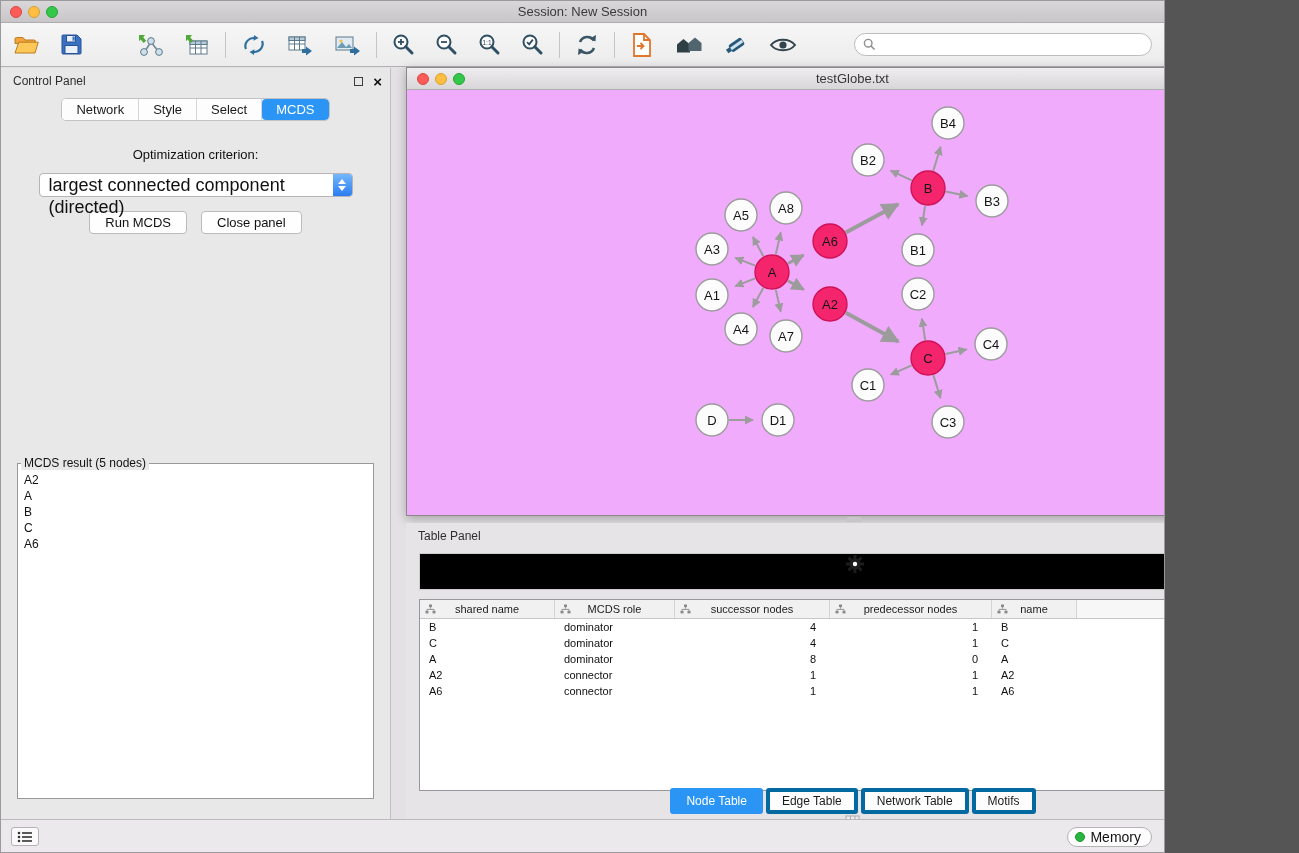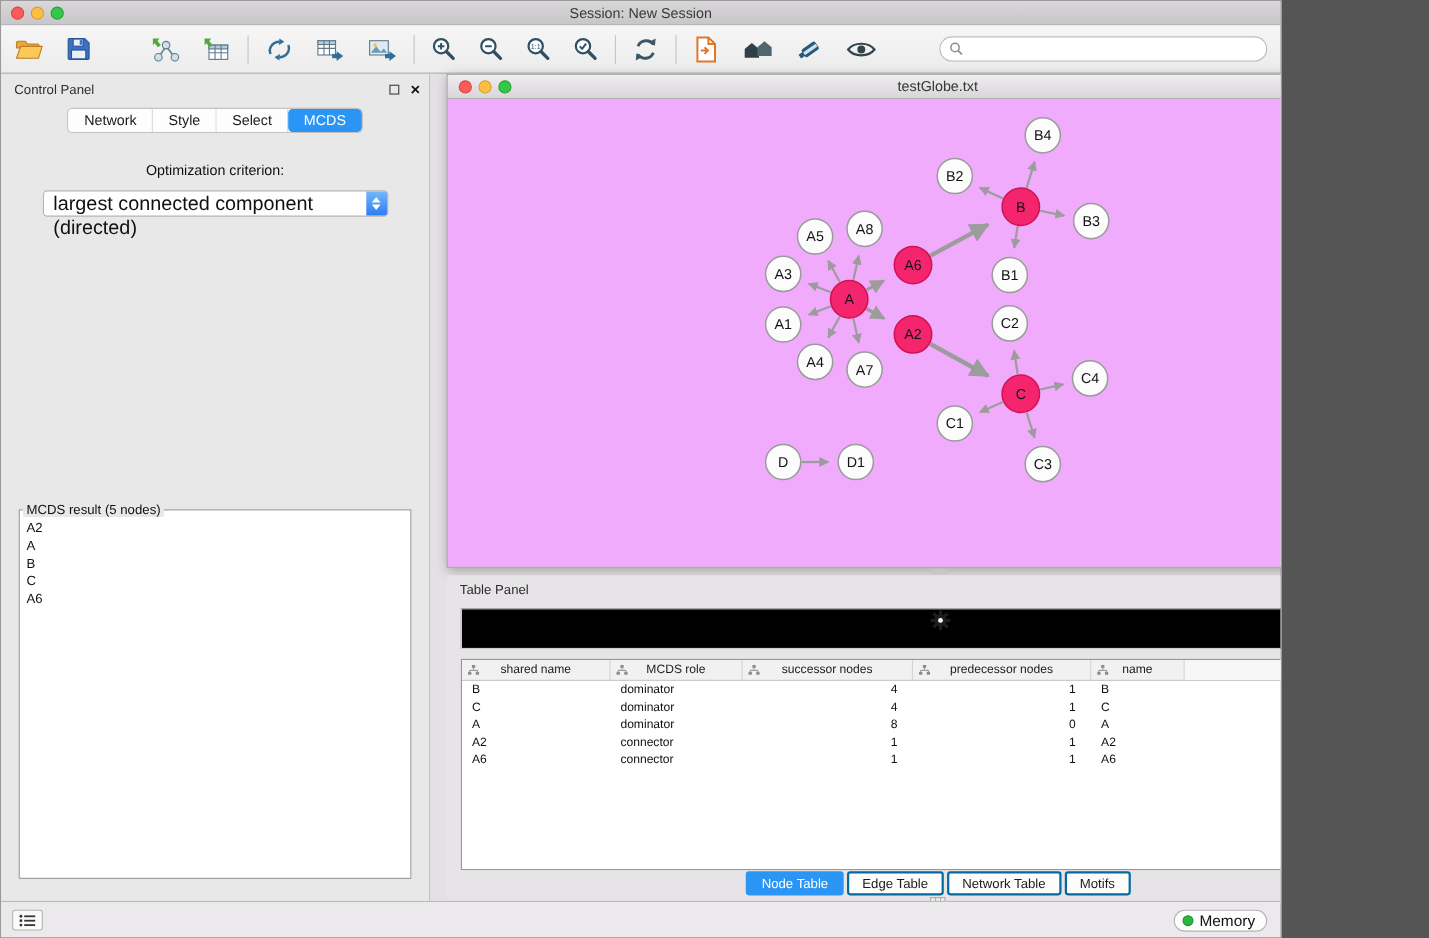--- a/index.html
+++ b/index.html
@@ -120,21 +120,21 @@
   }
   .tp-hcell svg { position:absolute; left:5px; top:50%; transform:translateY(-50%); }
   .tp-hfill { flex:1; background:#f7f7f7; }
   .tp-row { display:flex; height:16px; align-items:center; font-size:11px; color:#101010; }
   .tp-cell { height:100%; line-height:16px; overflow:hidden; white-space:nowrap; }
   .tp-cell.left { padding-left:9px; text-align:left; }
   .tp-cell.right { padding-right:14px; text-align:right; }
   .tp-tabs { position:absolute; left:0; right:0; bottom:7px; display:flex; justify-content:center; gap:3px; }
   .tp-tab {
     font-size:12px; padding:2px 12px; background:#fdfdfd; color:#1a1a1a;
-    border:2px solid #0369a1; border-radius:3px;
+    border:4px solid #0369a1; border-radius:3px;
   }
   .tp-tab.active { background:#2b95f5; color:#fff; border-color:#2b95f5; }
   
   .statusbar {
     position:absolute; left:0; right:0; bottom:0; height:33px;
     background:#ebe9eb; border-top:1px solid #bcbabc;
   }
   .status-list-btn {
     position:absolute; left:10px; top:7px; width:28px; height:19px;
     background:#fafafa; border:1px solid #b4b2b4; border-radius:3px;
@@ -323,20 +323,24 @@
         <div class="cp-tab">Select</div>
         <div class="cp-tab active">MCDS</div>
       </div>
     <div class="opt-label">Optimization criterion:</div>
     <div class="combo">
       <span>largest connected component (directed)</span>
       <span class="combo-stepper">
           <span class="tri-up"></span>
           <span class="tri-down"></span>
         </span>
+    </div>
+    <div class="cp-buttons">
+      <button class="cp-btn">Run MCDS</button>
+      <button class="cp-btn">Close panel</button>
     </div>
     <fieldset class="result-fieldset">
       <legend>MCDS result (5 nodes)</legend>
       <div>
           <div class="result-item">A2</div>
           <div class="result-item">A</div>
           <div class="result-item">B</div>
           <div class="result-item">C</div>
           <div class="result-item">A6</div>
         </div>

